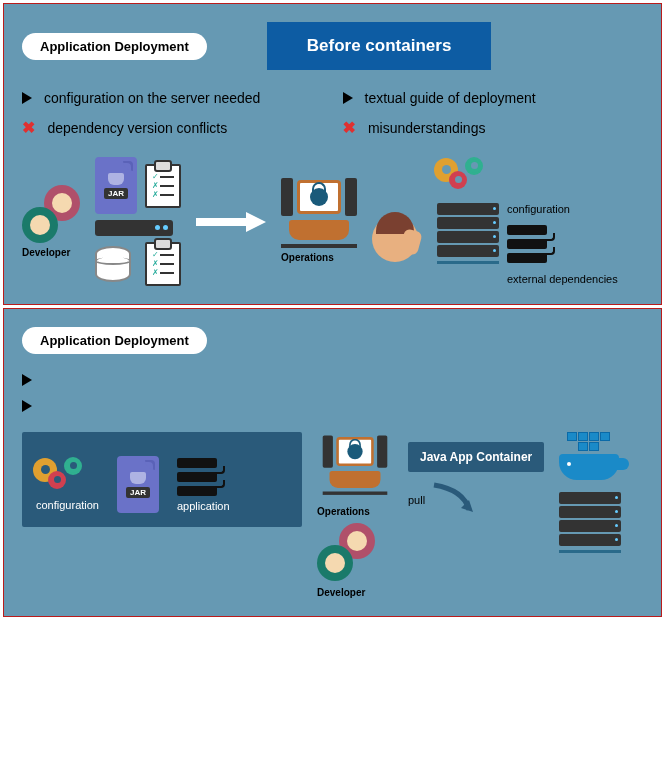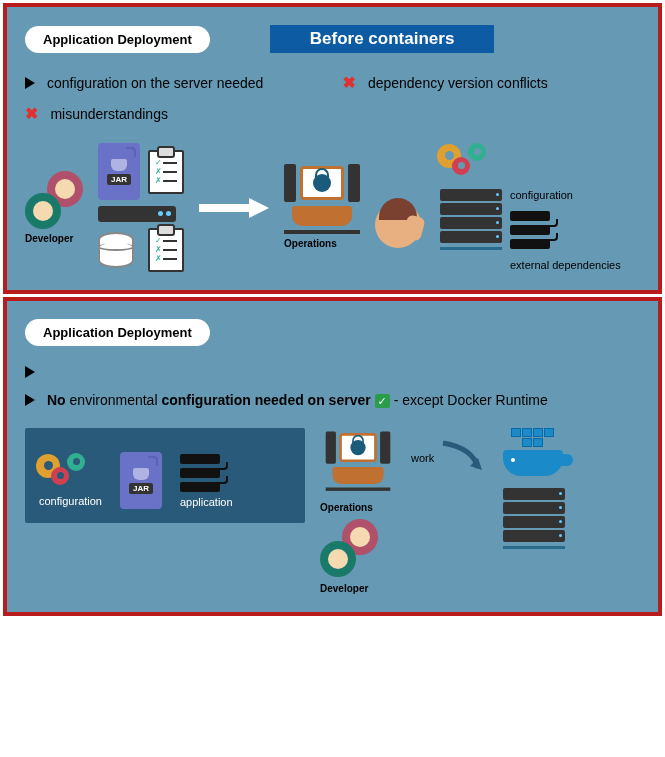--- a/index.html
+++ b/index.html
@@ -1,19 +1,19 @@
 <!DOCTYPE html>
 <html><head>
 <meta charset="utf-8">
 <style>
 * { margin: 0; padding: 0; box-sizing: border-box; }
 body { font-family: Arial, sans-serif; background: #fff; width: 665px; }
-.panel { background: #6699b3; border: 4px solid #b91c1c; margin: 3px; padding: 18px; position: relative; }
+.panel { background: #6699b3; border: 1px solid #b91c1c; margin: 3px; padding: 18px; position: relative; }
 .pill { background: #fff; border-radius: 20px; padding: 6px 18px; display: inline-block; font-weight: bold; font-size: 13px; text-align: center; }
-.title-bar { background: #0d5ca3; color: #fff; padding: 4px 40px; font-weight: bold; font-size: 17px; display: inline-block; }
+.title-bar { background: #0d5ca3; color: #fff; padding: 14px 40px; font-weight: bold; font-size: 17px; display: inline-block; }
 .header-row { display: flex; align-items: center; gap: 60px; margin-bottom: 20px; }
 .bullets { display: grid; grid-template-columns: 1fr 1fr; gap: 12px 20px; margin-bottom: 20px; font-size: 14px; }
 .bullets-single { display: flex; flex-direction: column; gap: 14px; margin-bottom: 20px; font-size: 14px; }
 .bullet-row { display: flex; align-items: center; gap: 12px; }
 .tri { width: 0; height: 0; border-top: 6px solid transparent; border-bottom: 6px solid transparent; border-left: 10px solid #000; }
 .cross { color: #e03030; font-weight: bold; font-size: 16px; }
 .check { background: #2a9d4a; color: #fff; font-size: 11px; padding: 1px 3px; border-radius: 2px; }
 .scene { display: flex; align-items: center; gap: 15px; }
 .label { font-weight: bold; font-size: 10px; text-align: center; }
 .small-label { font-size: 11px; text-align: center; }
@@ -87,20 +87,24 @@
     <div class="pill">Application Deployment</div>
     <div class="title-bar">Before containers</div>
   </div>
 
   <div class="bullets">
     <div class="bullet-row">
         <span class="tri"></span>
         <span>configuration on the server needed</span>
       </div>
     <div class="bullet-row">
+        <span class="tri"></span>
+        <span>textual guide of deployment</span>
+      </div>
+    <div class="bullet-row">
         <span class="cross">✖</span>
         <span>dependency version conflicts</span>
       </div>
     <div class="bullet-row">
         <span class="cross">✖</span>
         <span>misunderstandings</span>
       </div>
   </div>
 
   <div class="scene">
@@ -208,21 +212,20 @@
   <div class="header-row">
     <div class="pill">Application Deployment</div>
   </div>
 
   <div class="bullets-single">
     <div class="bullet-row">
         <span class="tri"></span>
       </div>
     <div class="bullet-row">
         <span class="tri"></span>
-        <span><b>No</b> environmental <b>configuration needed on server</b> <span class="check">✓</span> - except Docker Runtime</span>
       </div>
   </div>
 
   <div class="scene" style="align-items:flex-start">
     <div class="container-box">
       <div class="container-inner">
         <div class="col">
           <div class="gears">
               <div class="gear g1"></div>
               <div class="gear g2"></div>
@@ -261,22 +264,23 @@
             <div class="avface"></div>
           </div>
         <div class="avatar av2">
             <div class="avface"></div>
           </div>
       </div>
       <div class="label">Developer</div>
     </div>
 
     <div class="col" style="gap:8px;margin-top:10px">
+      <div class="java-box">Java App Container</div>
       <div style="display:flex;align-items:center;gap:4px">
-        <div class="small-label">work</div>
+        <div class="small-label">pull</div>
         <div class="pull-arrow">
           <svg viewBox="0 0 50 40">
               <path d="M5 5 Q 35 10 40 30" stroke="#2a5a7a" stroke-width="5" fill="none"></path>
               <path d="M32 28 L44 32 L40 20 Z" fill="#2a5a7a"></path>
             </svg>
         </div>
       </div>
     </div>
 
     <div class="col" style="gap:12px">

